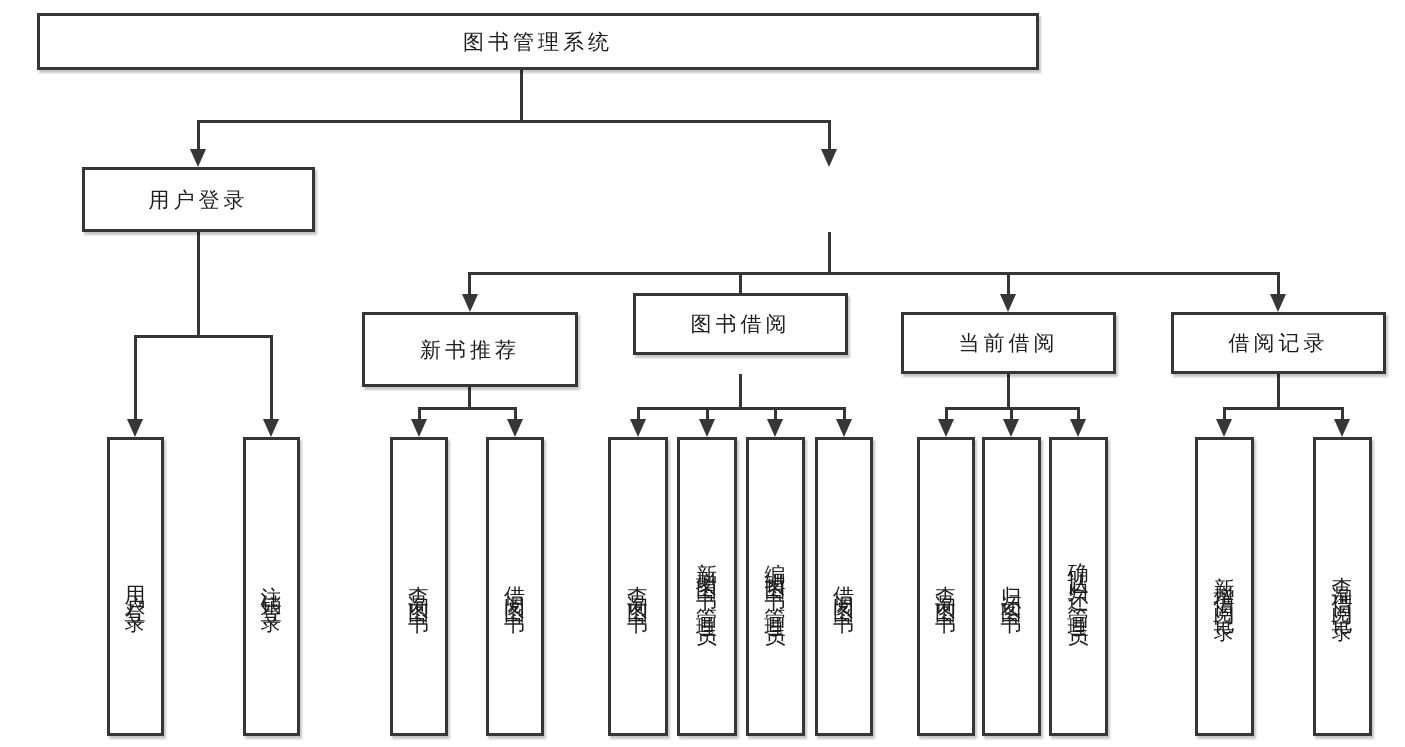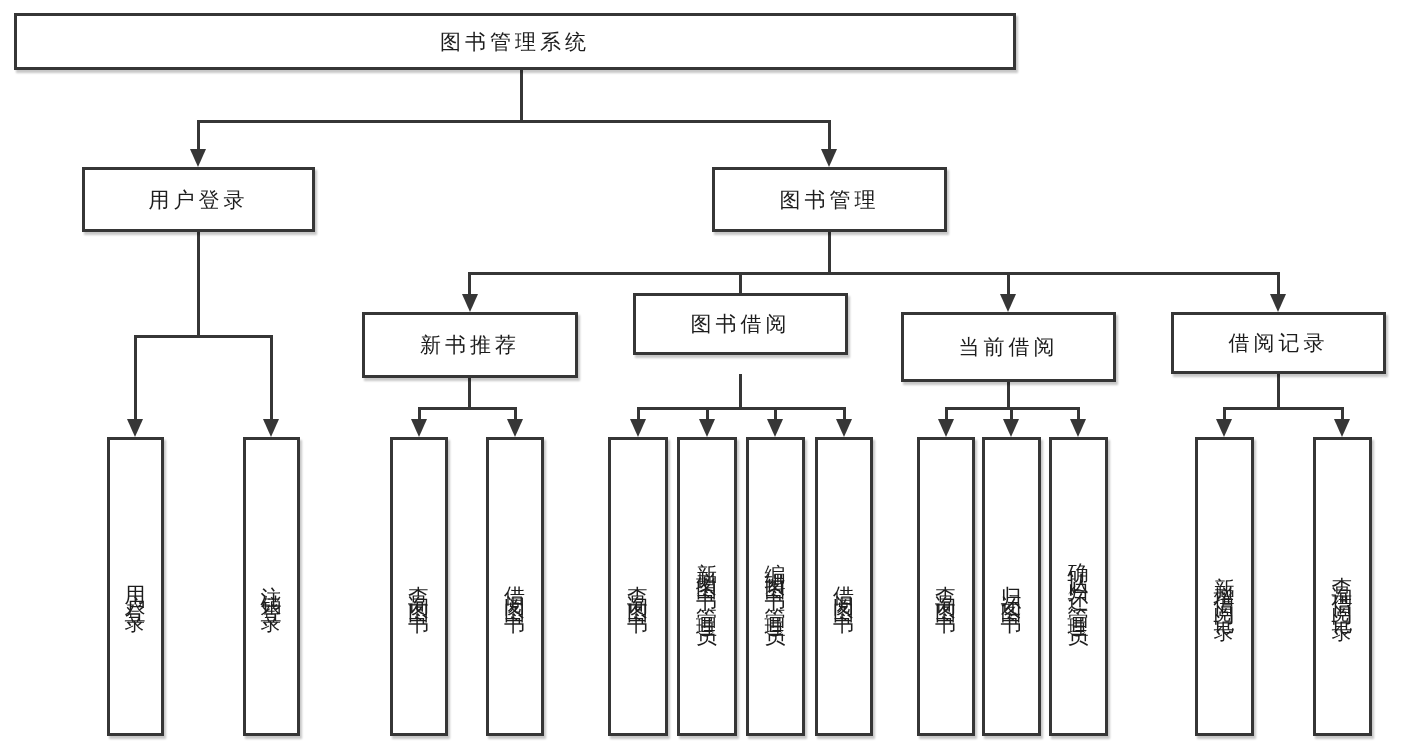--- a/index.html
+++ b/index.html
@@ -123,28 +123,27 @@
   <div class="vline" style="left:1077px;top:407px;height:12px"></div>
   <div class="arrow" style="left:1070px;top:419px"></div>
 
   <div class="vline" style="left:1277px;top:374px;height:33px"></div>
   <div class="hline" style="left:1223px;top:407px;width:121px"></div>
   <div class="vline" style="left:1223px;top:407px;height:12px"></div>
   <div class="arrow" style="left:1216px;top:419px"></div>
   <div class="vline" style="left:1341px;top:407px;height:12px"></div>
   <div class="arrow" style="left:1334px;top:419px"></div>
 
-  <div class="box h-box" style="left:14px;top:13px;width:1002px;height:57px">图书管理系统</div>
+  <div class="box h-box" style="left:37px;top:13px;width:1002px;height:57px">图书管理系统</div>
 
   <div class="box h-box" style="left:82px;top:167px;width:233px;height:65px">用户登录</div>
-  <div class="box h-box" style="left:712px;top:167px;width:235px;height:65px">图书管理</div>
 
-  <div class="box h-box" style="left:362px;top:312px;width:216px;height:66px">新书推荐</div>
+  <div class="box h-box" style="left:362px;top:312px;width:216px;height:75px">新书推荐</div>
   <div class="box h-box" style="left:633px;top:293px;width:215px;height:62px">图书借阅</div>
-  <div class="box h-box" style="left:901px;top:312px;width:215px;height:70px">当前借阅</div>
+  <div class="box h-box" style="left:901px;top:312px;width:215px;height:62px">当前借阅</div>
   <div class="box h-box" style="left:1171px;top:312px;width:215px;height:62px">借阅记录</div>
 
   <div class="box v-box" style="left:107px;top:437px;width:57px;height:299px">
     <span class="vtext">用户登录</span>
   </div>
   <div class="box v-box" style="left:243px;top:437px;width:57px;height:299px">
     <span class="vtext">注销登录</span>
   </div>
 
   <div class="box v-box" style="left:390px;top:437px;width:58px;height:299px">

